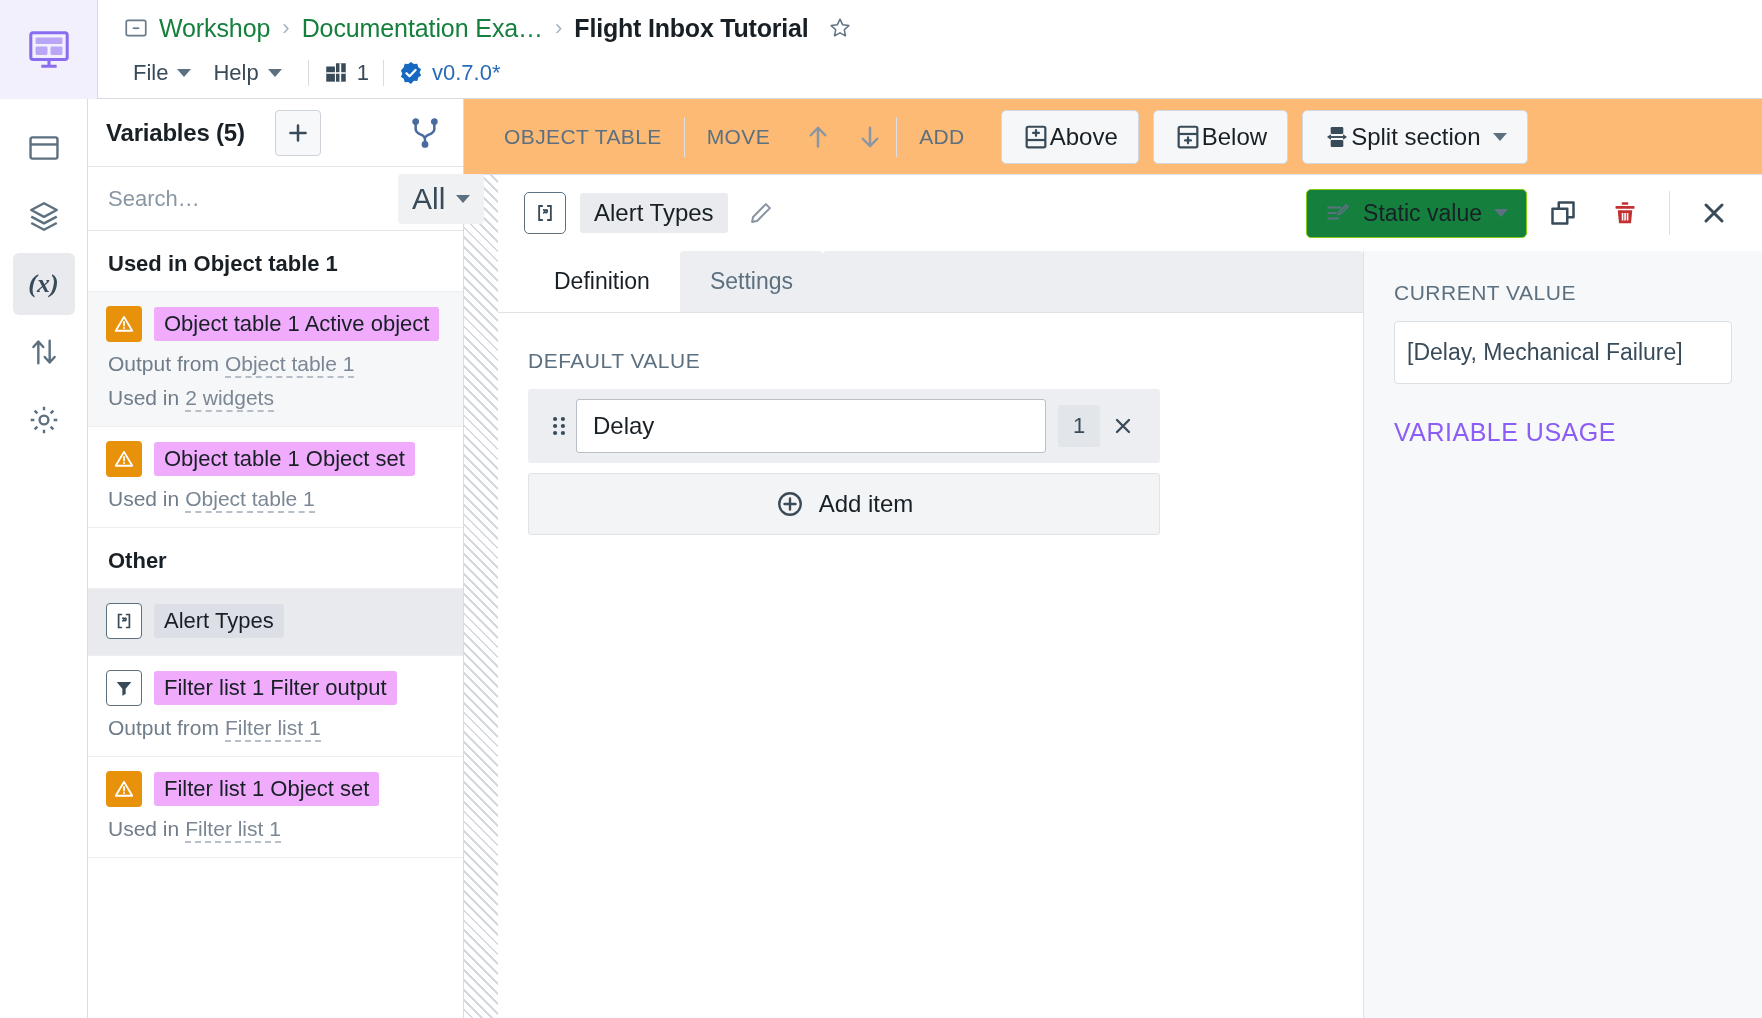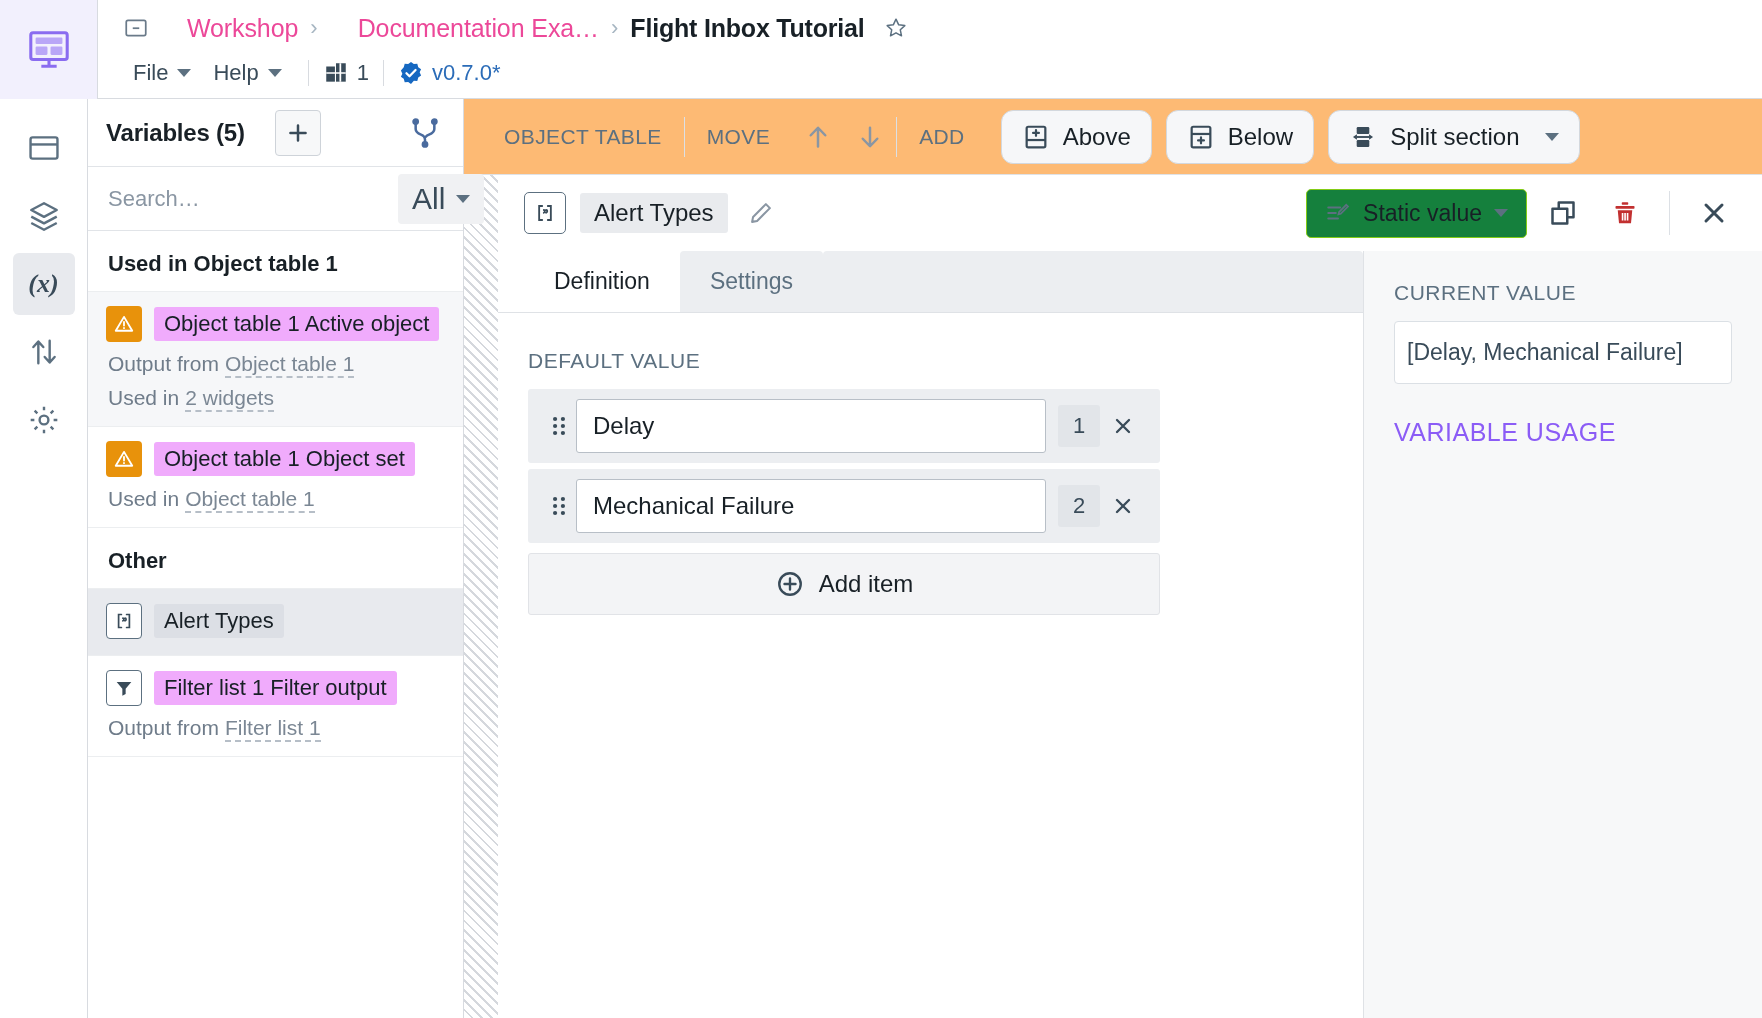--- a/index.html
+++ b/index.html
@@ -21,21 +21,21 @@
     background: #f2f0fd;
     display: flex; align-items: center; justify-content: center;
     border-right: 1px solid #d8dbe0;
   }
   .logo-glyph { width: 46px; height: 46px; }
 
   .topbar-right { flex: 1; display: flex; flex-direction: column; justify-content: center; padding-left: 25px; }
 
   .breadcrumb { display: flex; align-items: center; gap: 10px; height: 46px; }
   .bc-icon { width: 26px; height: 26px; display: inline-flex; align-items: center; justify-content: center; }
-  .bc-link { font-size: 25px; color: #ec4899; letter-spacing: -0.1px; cursor: pointer; margin-left: 28px; }
+  .bc-link { font-size: 25px; color: #15803d; letter-spacing: -0.1px; cursor: pointer; }
   .bc-sep { font-size: 22px; color: #a7b6c2; padding: 0 2px; }
   .bc-current { font-size: 25px; font-weight: bold; color: #182026; letter-spacing: -0.2px; }
   .bc-star { margin-left: 9px; width: 24px; height: 24px; display: inline-flex; align-items: center; justify-content: center; cursor: pointer; }
 
   .menubar { display: flex; align-items: center; gap: 0px; height: 40px; margin-top: 2px; }
   .menu-item { display: flex; align-items: center; gap: 9px; font-size: 22px; color: #394b59; padding: 3px 12px 3px 10px; cursor: pointer; }
   .caret-down { width: 0; height: 0; border-left: 7px solid transparent; border-right: 7px solid transparent; border-top: 8px solid #5c7080; }
   .menu-divider { width: 1px; height: 26px; background: #d8dbe0; margin: 0 14px; }
   .menu-count { display: flex; align-items: center; gap: 8px; font-size: 22px; color: #394b59; }
   .version-chip { display: flex; align-items: center; gap: 8px; font-size: 22px; color: #2b6cb8; cursor: pointer; }
@@ -110,22 +110,22 @@
 
   .section-toolbar {
     height: 76px; display: flex; align-items: center; gap: 0;
     border-bottom: 1px solid #dfe2e6; padding-left: 18px; padding-right: 14px;
     background: #fdba74;
   }
   .tb-label { font-size: 21px; color: #5c7080; letter-spacing: 0.4px; padding: 0 22px; }
   .tb-div { width: 1px; height: 40px; background: #dce0e5; }
   .icon-btn { width: 52px; height: 52px; display: flex; align-items: center; justify-content: center; cursor: pointer; color: #8a96a3; }
   .tb-btn {
-    display: flex; align-items: center; gap: 13px;
-    border: 1px solid #d3d8de; border-radius: 12px; background: #f6f7f9;
+    display: flex; align-items: center; 
+    border: 1px solid #d3d8de; border-radius: 5px; background: #f6f7f9;
     padding: 12px 20px; font-size: 24px; color: #182026; cursor: pointer;
     margin-left: 14px;
   }
   .tb-btn .tb-caret { margin-left: 12px; }
 
   .main-body { flex: 1; display: flex; min-height: 0; }
   .hatch-left {
     width: 34px; min-width: 34px;
     background: repeating-linear-gradient(45deg, #ffffff 0 5px, #d5d8dd 5px 7px);
   }
@@ -379,20 +379,34 @@
                 <path d="M4 5.5h16l-6.2 7.2v5.8l-3.6 2v-7.8z"></path>
               </svg>
             </span>
             <span class="var-name">Filter list 1 Filter output</span>
           </div>
           <div class="var-meta">
             <span>Output from</span><span class="dashed">Filter list 1</span>
           </div>
         </div>
 
+        <div class="var-item">
+          <div class="var-row1">
+            <span class="var-badge-icon warn">
+              <svg width="22" height="22" viewBox="0 0 24 24" fill="none" stroke="#ffffff" stroke-width="2" stroke-linejoin="round">
+                <path d="M12 4.2L21 19.4H3z"></path>
+                <path d="M12 9.6v4.1M12 16.4v.1" stroke-linecap="round"></path>
+              </svg>
+            </span>
+            <span class="var-name">Filter list 1 Object set</span>
+          </div>
+          <div class="var-meta">
+            <span>Used in</span><span class="dashed">Filter list 1</span>
+          </div>
+        </div>
 
       </div>
     </div>
 
     <div class="main">
 
       <div class="section-toolbar">
         <span class="tb-label">OBJECT TABLE</span>
         <span class="tb-div"></span>
         <span class="tb-label">MOVE</span>
@@ -516,39 +530,20 @@
                   </span>
                   <input class="item-input" value="Delay" style="">
                   <span class="item-index">1</span>
                   <span class="item-x">
                     <svg width="24" height="24" viewBox="0 0 24 24" fill="none" stroke="#394b59" stroke-width="2.3" stroke-linecap="round">
                       <path d="M6 6l12 12M18 6L6 18"></path>
                     </svg>
                   </span>
                 </div>
 
-                <div class="item-row">
-                  <span class="drag-handle">
-                    <svg width="18" height="28" viewBox="0 0 12 20" fill="#394b59">
-                      <circle cx="3.2" cy="5" r="1.5"></circle>
-                        <circle cx="8.8" cy="5" r="1.5"></circle>
-                      <circle cx="3.2" cy="10" r="1.5"></circle>
-                        <circle cx="8.8" cy="10" r="1.5"></circle>
-                      <circle cx="3.2" cy="15" r="1.5"></circle>
-                        <circle cx="8.8" cy="15" r="1.5"></circle>
-                    </svg>
-                  </span>
-                  <input class="item-input" value="Mechanical Failure" style="">
-                  <span class="item-index">2</span>
-                  <span class="item-x">
-                    <svg width="24" height="24" viewBox="0 0 24 24" fill="none" stroke="#394b59" stroke-width="2.3" stroke-linecap="round">
-                      <path d="M6 6l12 12M18 6L6 18"></path>
-                    </svg>
-                  </span>
-                </div>
 
                 <div class="add-item-btn">
                   <svg width="30" height="30" viewBox="0 0 24 24" fill="none" stroke="#394b59" stroke-width="1.9" stroke-linecap="round">
                     <circle cx="12" cy="12" r="8.6"></circle>
                     <path d="M12 7.6v8.8M7.6 12h8.8"></path>
                   </svg>
                   <span>Add item</span>
                 </div>
               </div>
             </div>

